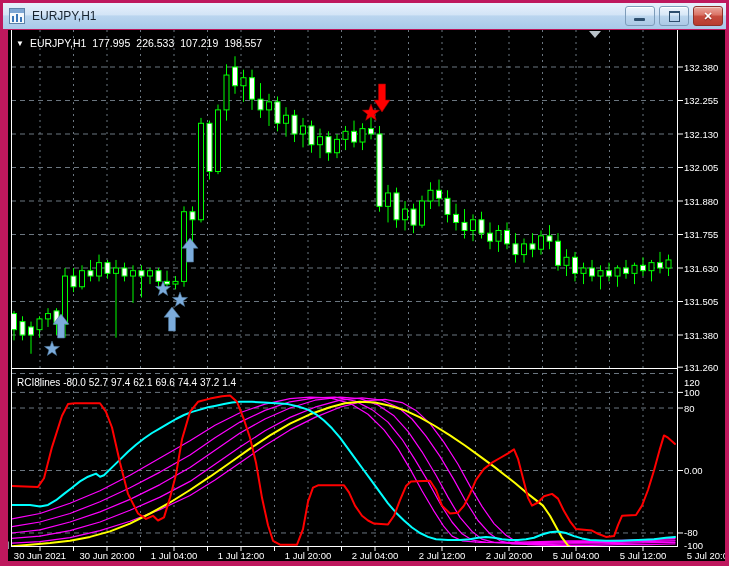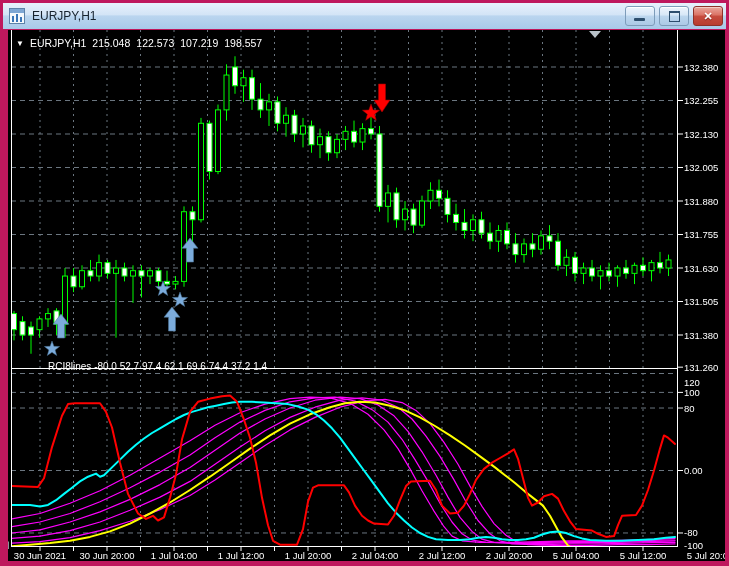--- a/index.html
+++ b/index.html
@@ -16,21 +16,21 @@
   .wbtn.close{background:linear-gradient(#eaa89e,#da7264 45%,#c64c3e 50%,#b83c30);
     border-color:#8e3129;box-shadow:inset 0 1px 0 #f3cdc6;}
   .glyph-min{position:absolute;left:8px;bottom:4px;width:11px;height:3px;background:#2d4e6d;border-radius:1px;}
   .glyph-restore{position:absolute;left:9px;top:4px;width:9px;height:8px;border:1px solid #2d4e6d;border-top-width:2px;background:transparent;}
   .glyph-close{position:absolute;left:0;top:0;width:100%;height:100%;display:flex;align-items:center;justify-content:center;
     color:#fff;font-size:11px;font-weight:bold;text-shadow:0 1px 1px #7c241d;}
   .client{position:absolute;left:8px;top:30px;width:717px;height:531px;background:#000;}
   .ohlc-header{position:absolute;left:8px;top:7px;display:flex;gap:6px;align-items:center;
     color:#fff;font-size:10.5px;white-space:nowrap;}
   .collapse{font-size:8px;color:#fff;}
-  .ind-label{position:absolute;left:9px;top:331px;color:#fff;font-size:10px;white-space:nowrap;margin-left:31px;}
+  .ind-label{position:absolute;left:9px;top:347px;color:#fff;font-size:10px;white-space:nowrap;}
   svg text{font-family:"Liberation Sans",sans-serif;}
 </style>
 </head>
 <body>
 
 <div class="window">
   <div class="titlebar">
     <svg class="title-icon" viewBox="0 0 16 16">
       <rect x="0.5" y="0.5" width="15" height="15" fill="#f5f9fd" stroke="#5e82a8"></rect>
       <rect x="1" y="1" width="14" height="4" fill="#7ea7d4"></rect>
@@ -365,20 +365,20 @@
           <text x="442" y="559" fill="#ffffff" font-size="9.5" text-anchor="middle">2 Jul 12:00</text>
           <text x="509" y="559" fill="#ffffff" font-size="9.5" text-anchor="middle">2 Jul 20:00</text>
           <text x="576" y="559" fill="#ffffff" font-size="9.5" text-anchor="middle">5 Jul 04:00</text>
           <text x="643" y="559" fill="#ffffff" font-size="9.5" text-anchor="middle">5 Jul 12:00</text>
           <text x="710" y="559" fill="#ffffff" font-size="9.5" text-anchor="middle">5 Jul 20:00</text>
         </g>
       </svg>
     <div class="ohlc-header">
       <span class="collapse">▼</span>
       <span>EURJPY,H1</span>
-      <span>215.048</span>
-      <span>122.573</span>
+      <span>177.995</span>
+      <span>226.533</span>
       <span>107.219</span>
       <span>198.557</span>
     </div>
     <div class="ind-label">RCI8lines -80.0 52.7 97.4 62.1 69.6 74.4 37.2 1.4</div>
   </div>
 </div>
 
 </body></html>

